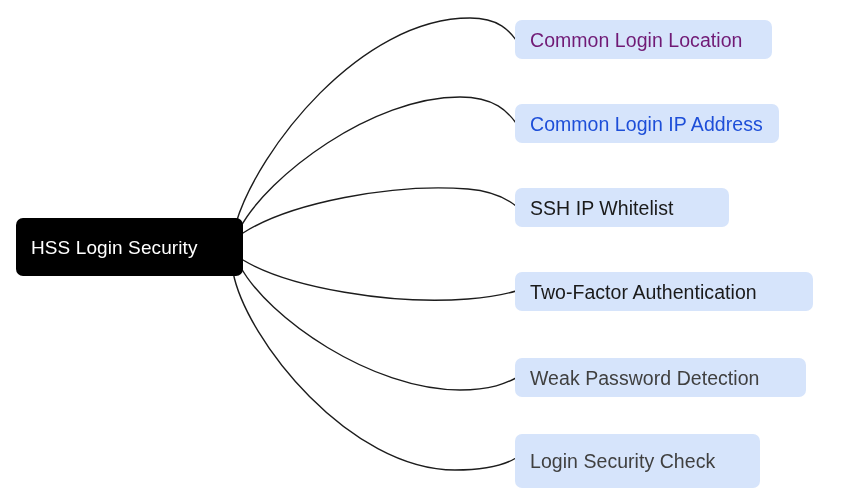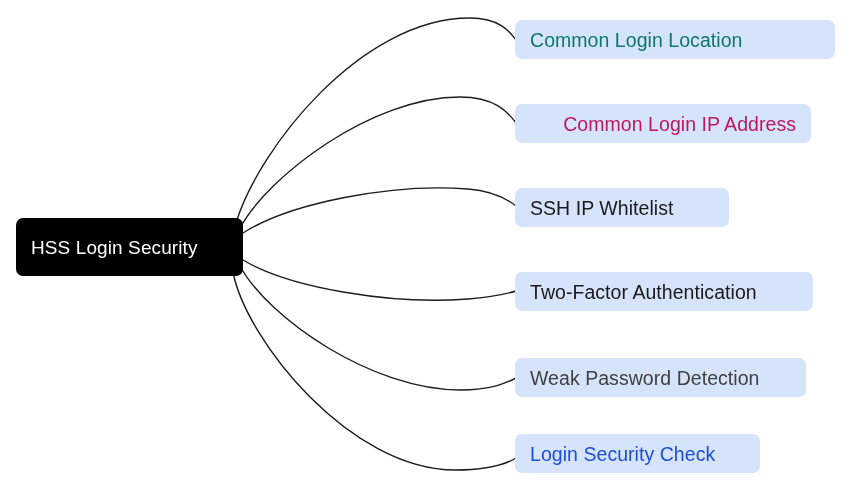--- a/index.html
+++ b/index.html
@@ -66,37 +66,37 @@
       <path d="M 240,266 C 268,318 372,390 460,390 C 492,390 506,383 516,378" fill="none" stroke="#1c1c1c" stroke-width="1.4" stroke-linecap="round"></path>
       <path d="M 233,272 C 246,340 350,470 455,470 C 488,470 506,464 516,458" fill="none" stroke="#1c1c1c" stroke-width="1.4" stroke-linecap="round"></path>
     </svg>
 
   <div class="node root-node" id="root-node" style="left: 16px; top: 218px; width: 227px; height: 58px; background: #000000; color: rgb(255, 255, 255);">
     <span class="node-text">
       <span class="node-label">HSS Login Security</span>
     </span>
   </div>
 
-  <div class="node child-node" id="branch-0" style="left: 515px; top: 20px; width: 320px; height: 39px; background: rgb(214, 228, 251); color: #0f766e;">
+  <div class="node child-node" id="branch-0" style="left: 515px; top: 20px; width: 257px; height: 39px; background: rgb(214, 228, 251); color: #701a75;">
     <span>Common Login Location</span>
   </div>
 
-  <div class="node child-node" id="branch-1" style="left: 515px; top: 104px; width: 296px; height: 39px; background: rgb(214, 228, 251); color: #be185d; justify-content: flex-end;">
+  <div class="node child-node" id="branch-1" style="left: 515px; top: 104px; width: 264px; height: 39px; background: rgb(214, 228, 251); color: #1d4ed8;">
     <span>Common Login IP Address</span>
   </div>
 
   <div class="node child-node" id="branch-2" style="left: 515px; top: 188px; width: 214px; height: 39px; background: rgb(214, 228, 251); color: rgb(26, 26, 26);">
     <span>SSH IP Whitelist</span>
   </div>
 
   <div class="node child-node" id="branch-3" style="left: 515px; top: 272px; width: 298px; height: 39px; background: rgb(214, 228, 251); color: rgb(26, 26, 26);">
     <span>Two-Factor Authentication</span>
   </div>
 
   <div class="node child-node" id="branch-4" style="left: 515px; top: 358px; width: 291px; height: 39px; background: rgb(214, 228, 251); color: #404040;">
     <span>Weak Password Detection</span>
   </div>
 
-  <div class="node child-node" id="branch-5" style="left: 515px; top: 434px; width: 245px; height: 39px; background: rgb(214, 228, 251); color: #1d4ed8;">
+  <div class="node child-node" id="branch-5" style="left: 515px; top: 434px; width: 245px; height: 54px; background: rgb(214, 228, 251); color: #404040;">
     <span>Login Security Check</span>
   </div>
 
 </div>
 
 </body></html>

